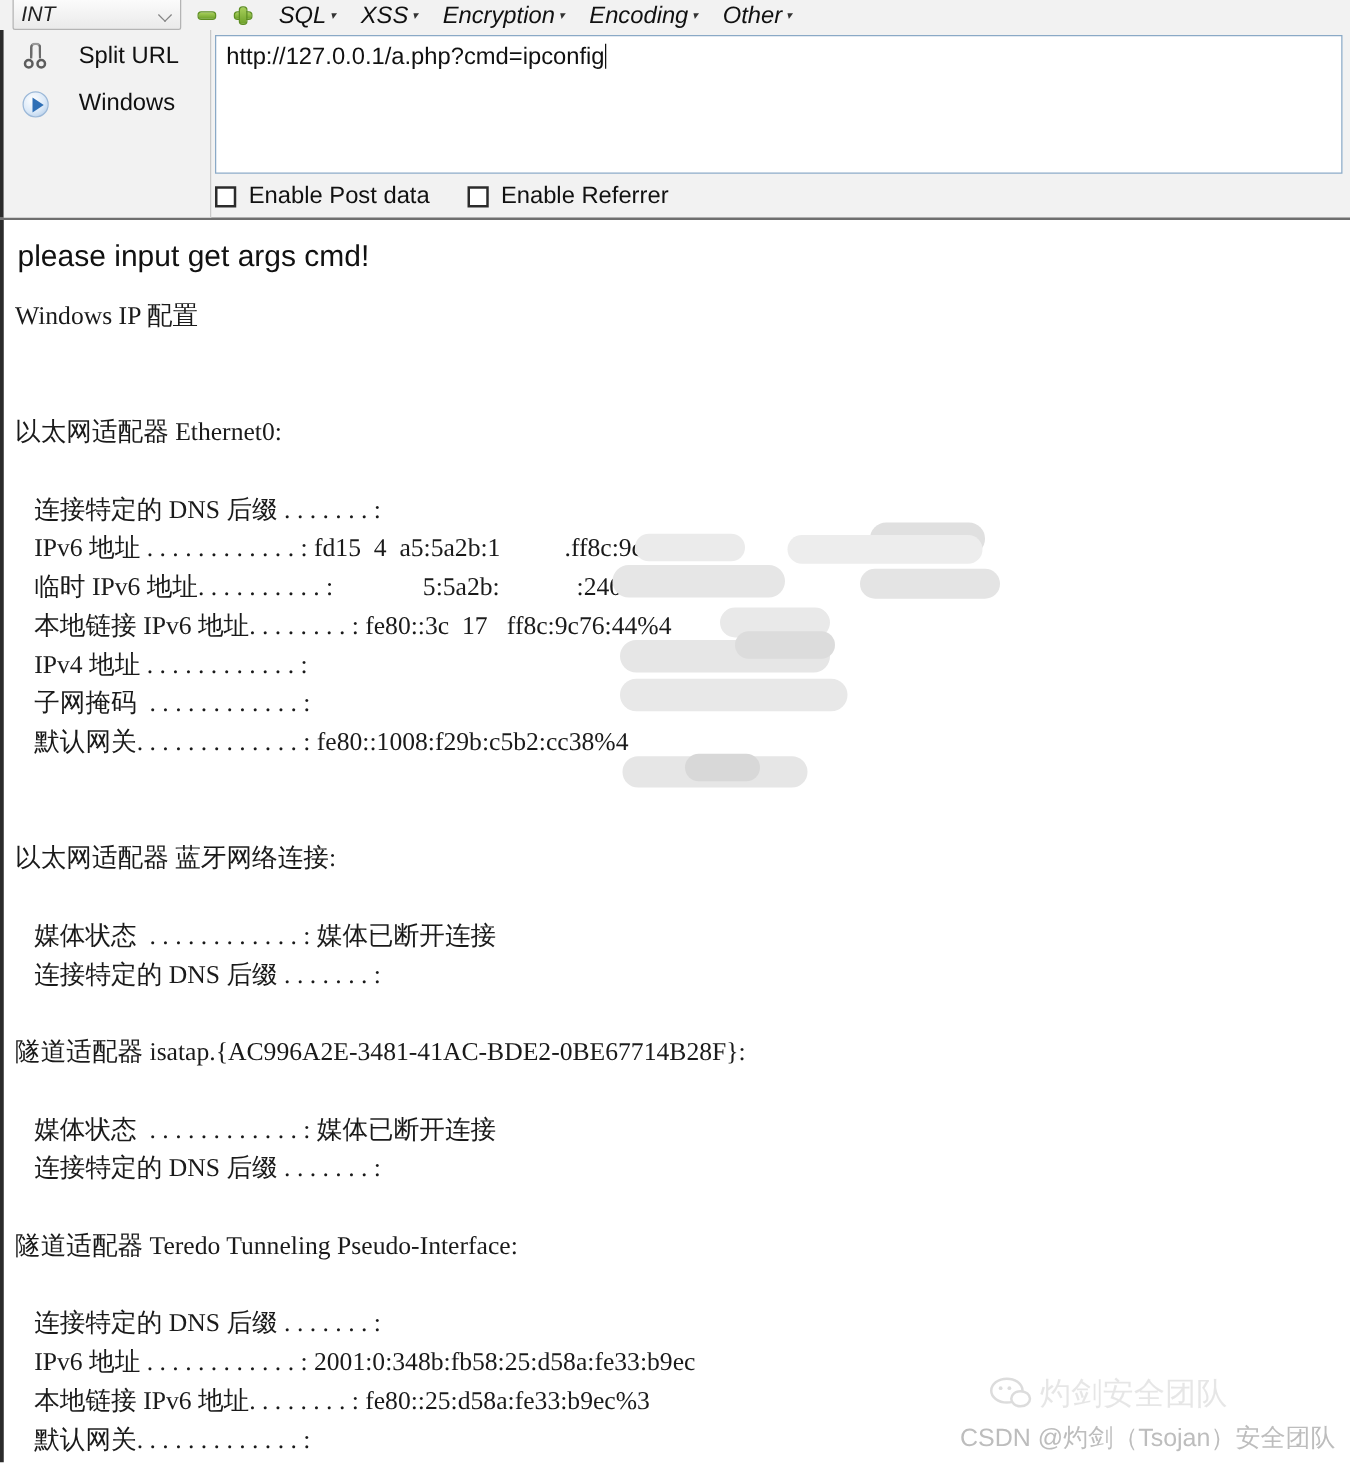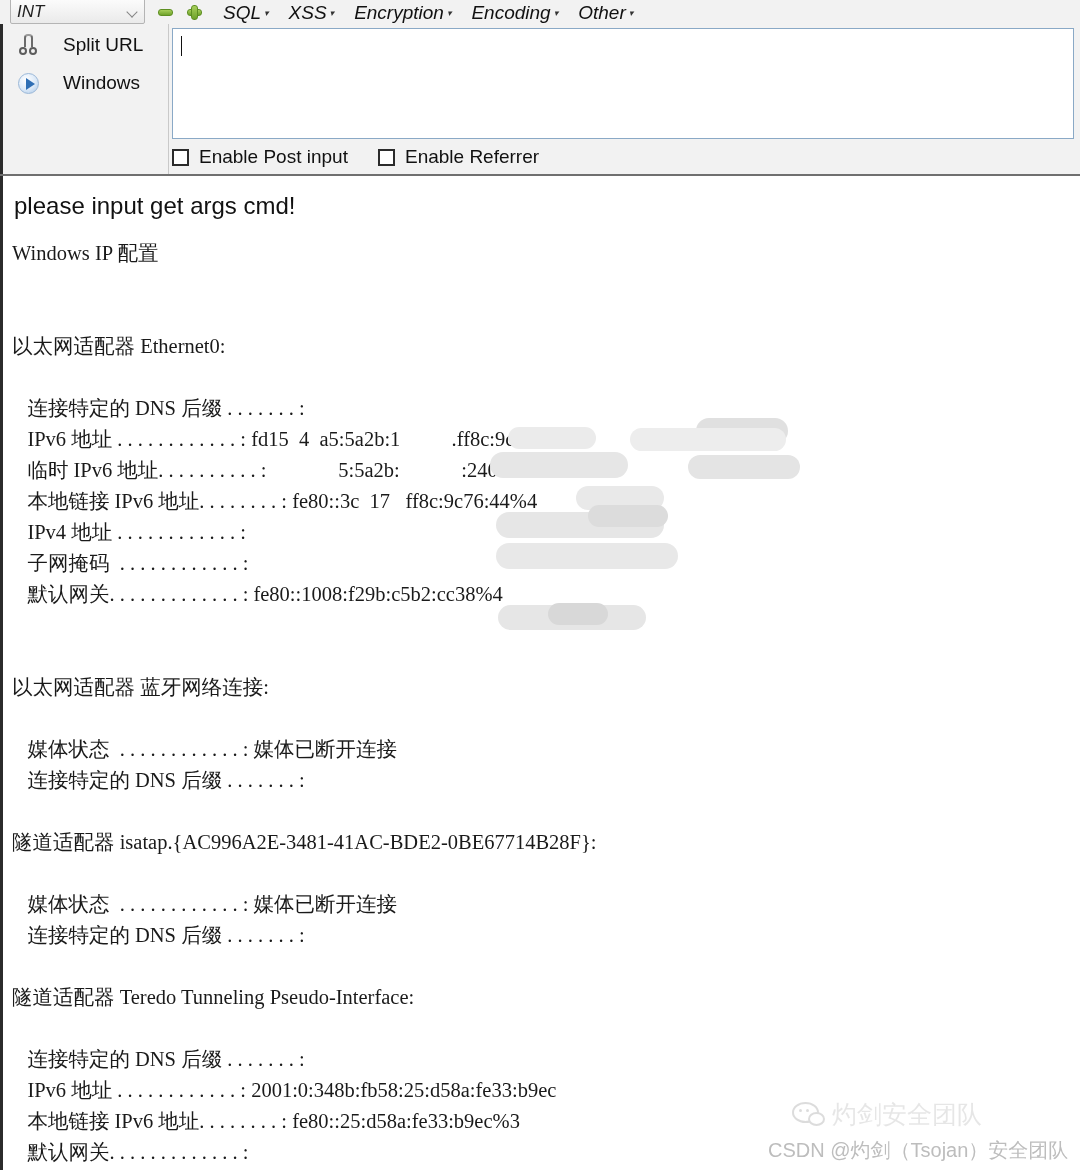--- a/index.html
+++ b/index.html
@@ -336,26 +336,26 @@
           <i class="r"></i>
         </span>
       <span class="lbl">Split URL</span>
     </div>
     <div class="action">
       <span class="ico exec"></span>
       <span class="lbl">Windows</span>
     </div>
   </div>
 
-  <div class="url-box"><span class="caret-bar"></span></div>
+  <div class="url-box"><span>http://127.0.0.1/a.php?cmd=ipconfig</span><span class="caret-bar"></span></div>
 
   <div class="cb-row">
     <label class="cb-wrap">
       <span class="cb"></span>
-      <span class="cb-lbl">Enable Post input</span>
+      <span class="cb-lbl">Enable Post data</span>
     </label>
     <label class="cb-wrap">
       <span class="cb"></span>
       <span class="cb-lbl">Enable Referrer</span>
     </label>
   </div>
 </div>
 
 <div id="content">
   <div class="headline">please input get args cmd!</div>

